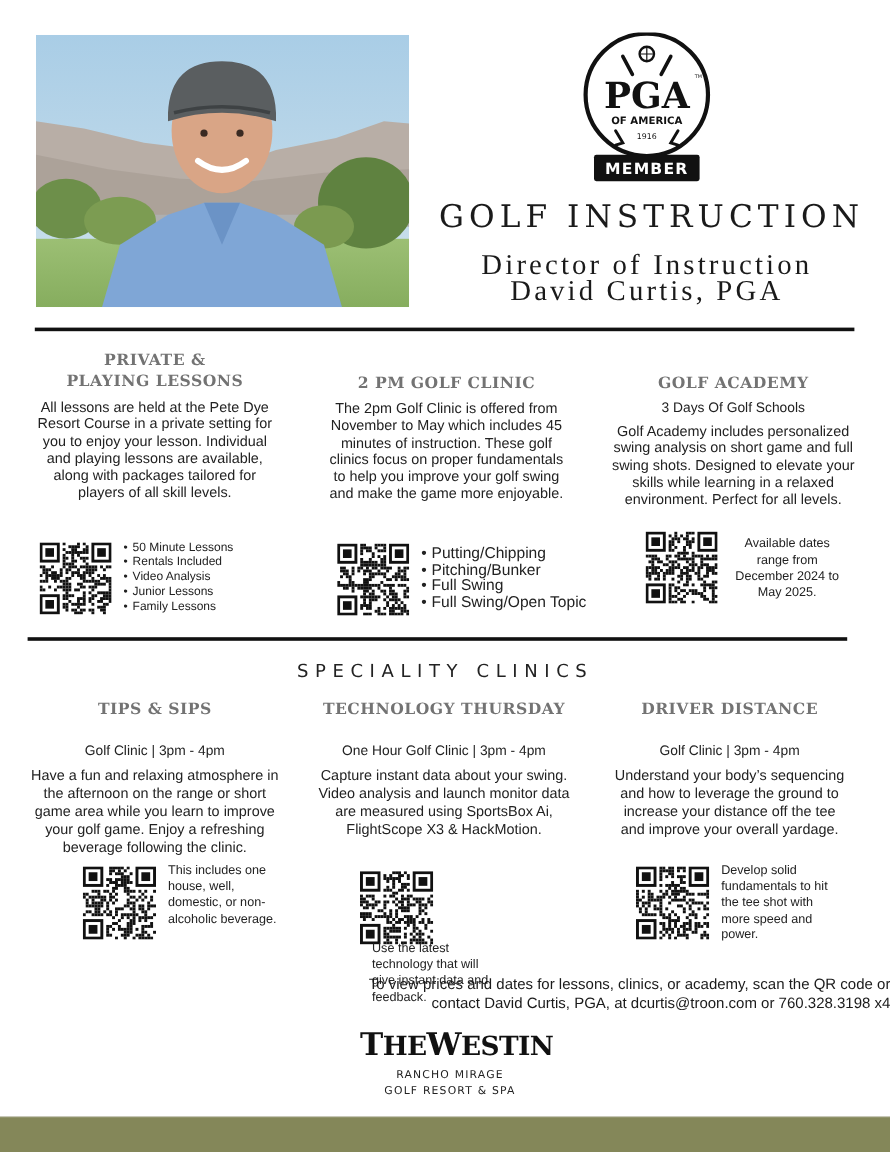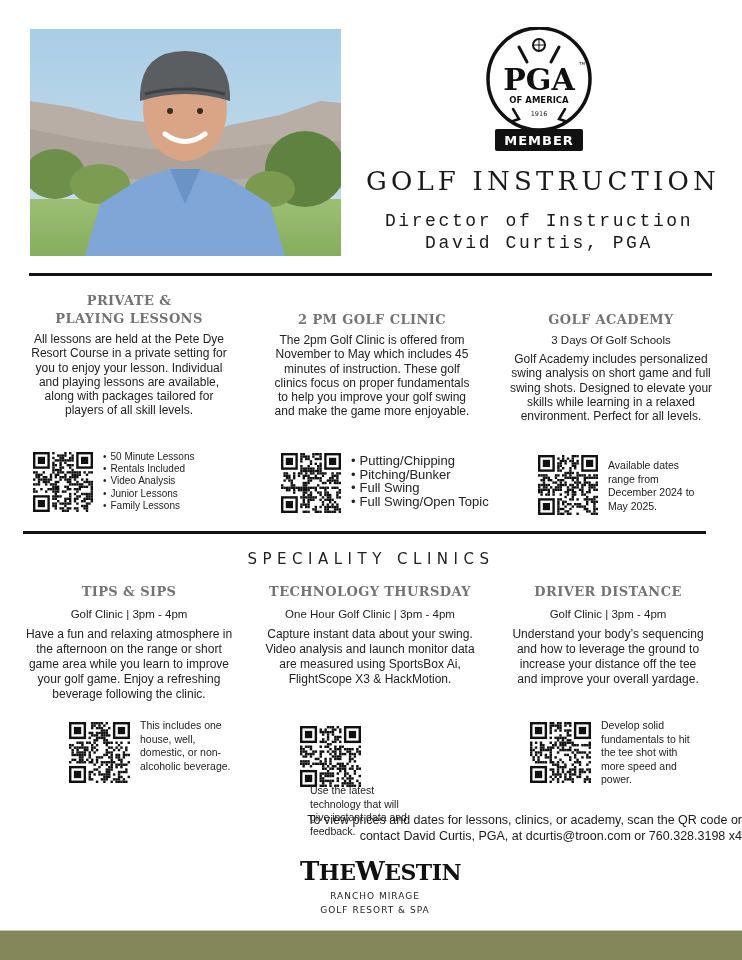--- a/index.html
+++ b/index.html
@@ -10,50 +10,50 @@
     .photo { position: absolute; left: 30px; top: 29px; width: 311px; height: 227px; overflow: hidden; }
     .photo svg { display: block; width: 100%; height: 100%; }
 
     
     .pga-badge { position: absolute; left: 483px; top: 27px; width: 112px; height: 126px; }
     .pga-badge svg { width: 100%; height: 100%; display: block; }
 
     .main-title { position: absolute; left: 360px; top: 166px; width: 360px; text-align: right;
       font-family: "DejaVu Serif", serif; font-size: 26px; letter-spacing: 4.2px; color: #1a1a1a; }
     .subtitle { position: absolute; left: 370px; top: 210px; width: 338px; text-align: center;
-      font-family: Liberation Mono, monospace; font-size: 18px; letter-spacing: 2.6px; line-height: 22px; color: #1a1a1a; }
+      font-family: Liberation Serif, serif; font-size: 24px; letter-spacing: 2.6px; line-height: 22px; color: #1a1a1a; }
 
     .rule { position: absolute; height: 3px; background: #111; }
     .rule-1 { left: 29px; top: 273px; width: 683px; }
     .rule-2 { left: 23px; top: 531px; width: 683px; }
 
     .col { position: absolute; text-align: center; }
     .col h2 { font-family: "DejaVu Serif", serif; font-weight: bold; font-size: 13px; letter-spacing: 0.4px; line-height: 18px; color: #737373; }
-    .col .sched { font-size: 11.5px; line-height: 16px; margin-top: 5px; color: #222; }
+    .col .sched { font-size: 11.5px; line-height: 16px; margin-top: 17px; color: #222; }
     .col .desc { font-size: 12px; line-height: 14.3px; margin-top: 5px; color: #222; }
 
     .col-1 { left: 24px; top: 292px; width: 210px; }
     .col-2 { left: 272px; top: 311px; width: 200px; }
     .col-3 { left: 500px; top: 311px; width: 222px; }
     .col-2 .desc { margin-top: 4px; }
     .col-3 .sched { margin-top: 3px; }
     .col-3 .desc { margin-top: 4px; }
 
     .qr-block { position: absolute; display: flex; align-items: flex-start; }
     .qr { width: 60px; height: 60px; flex: none; }
     .qr svg { width: 100%; height: 100%; display: block; }
     .bullets { list-style: none; margin-left: 10px; font-size: 10px; line-height: 12.2px; color: #222; }
     .bullets li::before { content: "\2022"; margin-right: 4px; }
     .qr-note { margin-left: 10px; font-size: 10.5px; line-height: 13.5px; color: #222; }
 
     .qr-1 { left: 33px; top: 452px; }
     .qr-1 .bullets { margin-top: -1px; }
     .qr-2 { left: 281px; top: 453px; }
     .qr-2 .bullets { font-size: 13px; line-height: 13.5px; margin-top: 1px; }
-    .qr-3 { left: 538px; top: 455px; }
+    .qr-3 { left: 538px; top: 443px; text-align: center; }
     .qr-3 .qr-note { margin-top: 4px; }
 
     .spec-title { position: absolute; left: 0; top: 550px; width: 742px; text-align: center;
       font-family: "DejaVu Sans", sans-serif; font-size: 15px; letter-spacing: 5.5px; color: #222; }
 
     .col-4 { left: 24px; top: 583px; width: 210px; }
     .col-5 { left: 262px; top: 583px; width: 216px; }
     .col-6 { left: 510px; top: 583px; width: 196px; }
     .col-4 .desc, .col-5 .desc, .col-6 .desc { line-height: 15px; }
 

